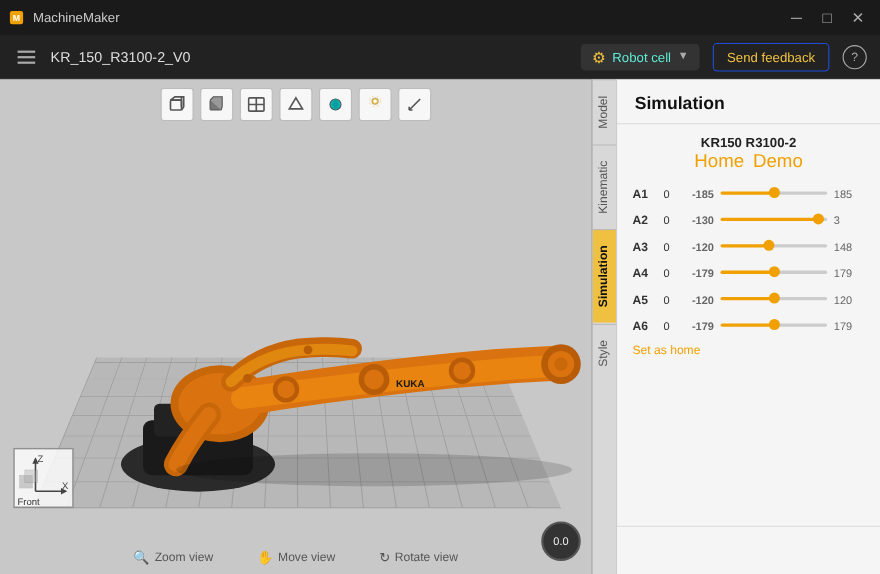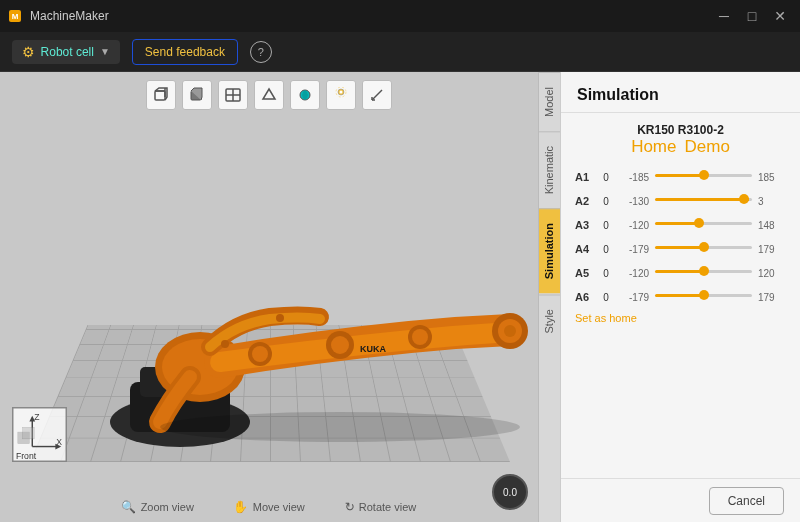--- a/index.html
+++ b/index.html
@@ -206,21 +206,21 @@
     #home-demo-links { display: flex; gap: 8px; }
     .hd-link { font-size: 17px; color: #f0a000; cursor: pointer; text-decoration: none; }
 
     
     .axis-row {
       display: flex; align-items: flex-end; gap: 6px;
       margin-bottom: 8px;
     }
     .axis-label { width: 16px; font-size: 11px; color: #333; font-weight: 600; }
     .axis-value { width: 18px; font-size: 10px; color: #333; text-align: center; }
-    .axis-min { width: 28px; font-size: 10px; color: #666; text-align: right; }
+    .axis-min { width: 28px; font-size: 10px; color: #666; text-align: right; font-weight: bold; }
     .axis-max { width: 28px; font-size: 10px; color: #666; text-align: left; }
     .slider-container { flex: 1; position: relative; height: 16px; display: flex; align-items: center; }
     input[type=range].axis-slider {
       width: 100%;
       -webkit-appearance: none;
       height: 3px;
       background: linear-gradient(to right, #f0a000 var(--pct, 50%), #ccc var(--pct, 50%));
       border-radius: 2px;
       outline: none;
       cursor: pointer;
@@ -271,20 +271,28 @@
     <span id="titlebar-title">MachineMaker</span>
   </div>
   <div id="titlebar-controls">
     <button class="win-btn">─</button>
     <button class="win-btn">□</button>
     <button class="win-btn">✕</button>
   </div>
 </div>
 
 <div id="topbar">
+  <div id="topbar-left">
+    <div id="hamburger">
+      <div class="ham-line"></div>
+      <div class="ham-line"></div>
+      <div class="ham-line"></div>
+    </div>
+    <span id="project-name">KR_150_R3100-2_V0</span>
+  </div>
   <div id="topbar-right">
     <div id="robot-cell-selector">
       <span id="robot-cell-icon">⚙</span>
       <span id="robot-cell-label">Robot cell</span>
       <span id="robot-cell-chevron">▼</span>
     </div>
     <button id="send-feedback-btn">Send feedback</button>
     <div id="help-btn">?</div>
   </div>
 </div>
@@ -499,17 +507,16 @@
         <input type="range" class="axis-slider" min="0" max="100" value="50" style="--pct: 50%;">
       </div>
       <span class="axis-max">179</span>
     </div>
         </div>
 
       <a id="set-as-home">Set as home</a>
     </div>
 
     <div id="footer">
-      <button id="cancel-btn">Cancel</button>
     </div>
   </div>
 
 </div>
 
 </body></html>

